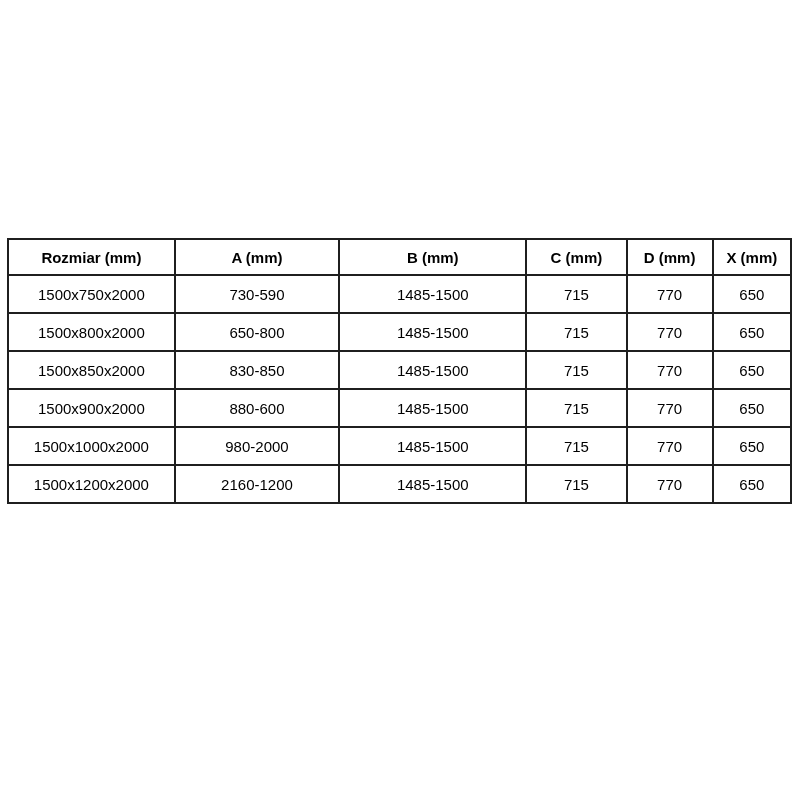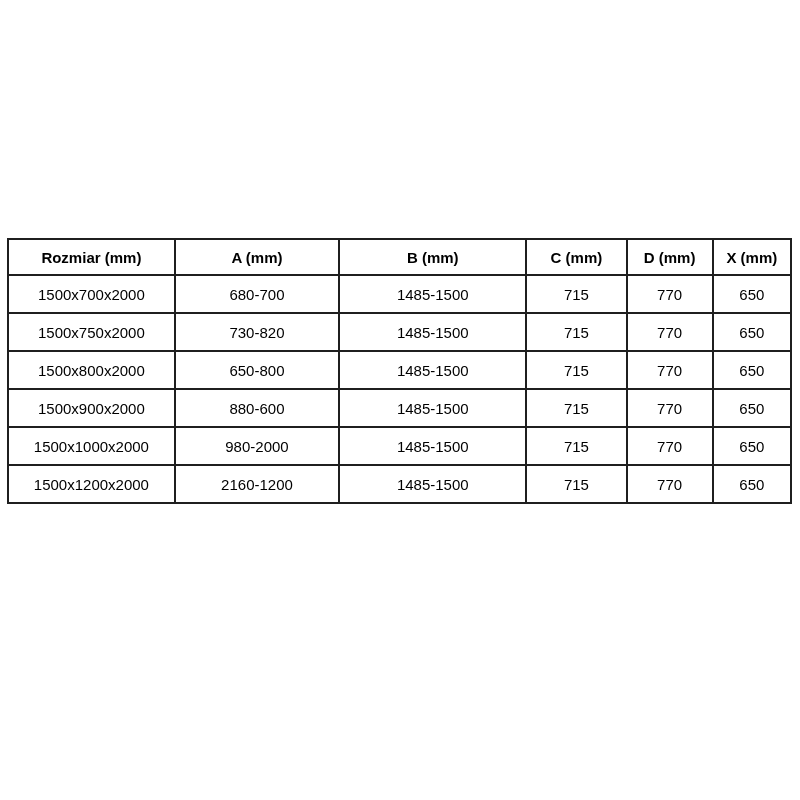--- a/index.html
+++ b/index.html
@@ -73,38 +73,38 @@
             <th>Rozmiar (mm)</th>
             <th>A (mm)</th>
             <th>B (mm)</th>
             <th>C (mm)</th>
             <th>D (mm)</th>
             <th>X (mm)</th>
           </tr>
       </thead>
       <tbody>
           <tr>
-            <td>1500x700x2000</td>
-            <td>680-700</td>
-            <td>1485-1500</td>
-            <td>715</td>
-            <td>770</td>
-            <td>650</td>
-          </tr>
-          <tr>
             <td>1500x750x2000</td>
-            <td>730-820</td>
+            <td>730-590</td>
             <td>1485-1500</td>
             <td>715</td>
             <td>770</td>
             <td>650</td>
           </tr>
           <tr>
             <td>1500x800x2000</td>
             <td>650-800</td>
+            <td>1485-1500</td>
+            <td>715</td>
+            <td>770</td>
+            <td>650</td>
+          </tr>
+          <tr>
+            <td>1500x850x2000</td>
+            <td>830-850</td>
             <td>1485-1500</td>
             <td>715</td>
             <td>770</td>
             <td>650</td>
           </tr>
           <tr>
             <td>1500x900x2000</td>
             <td>880-600</td>
             <td>1485-1500</td>
             <td>715</td>

